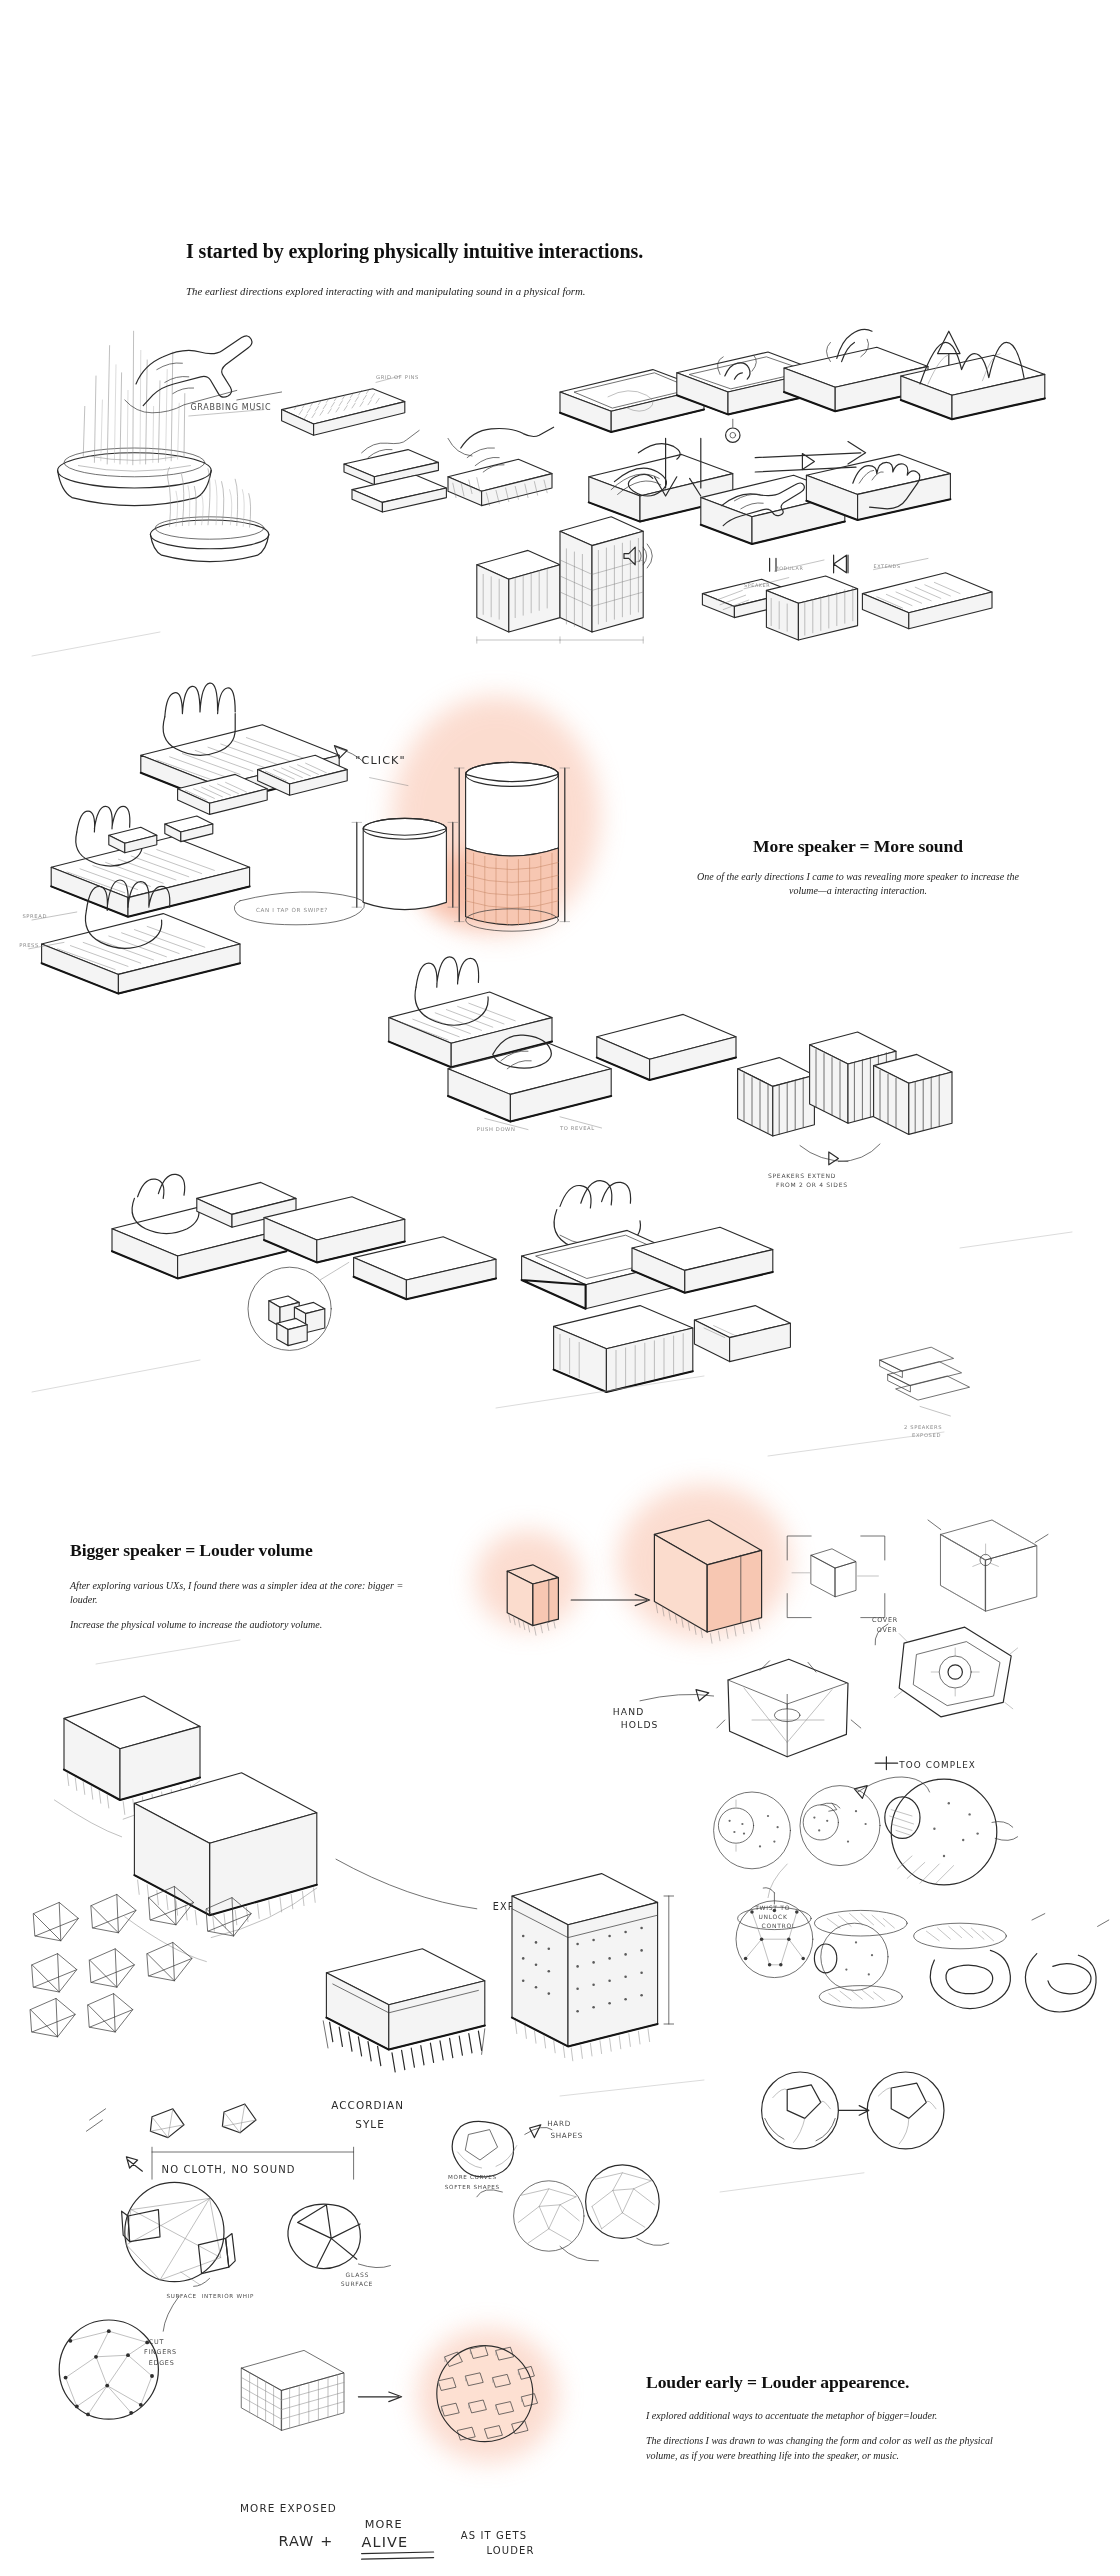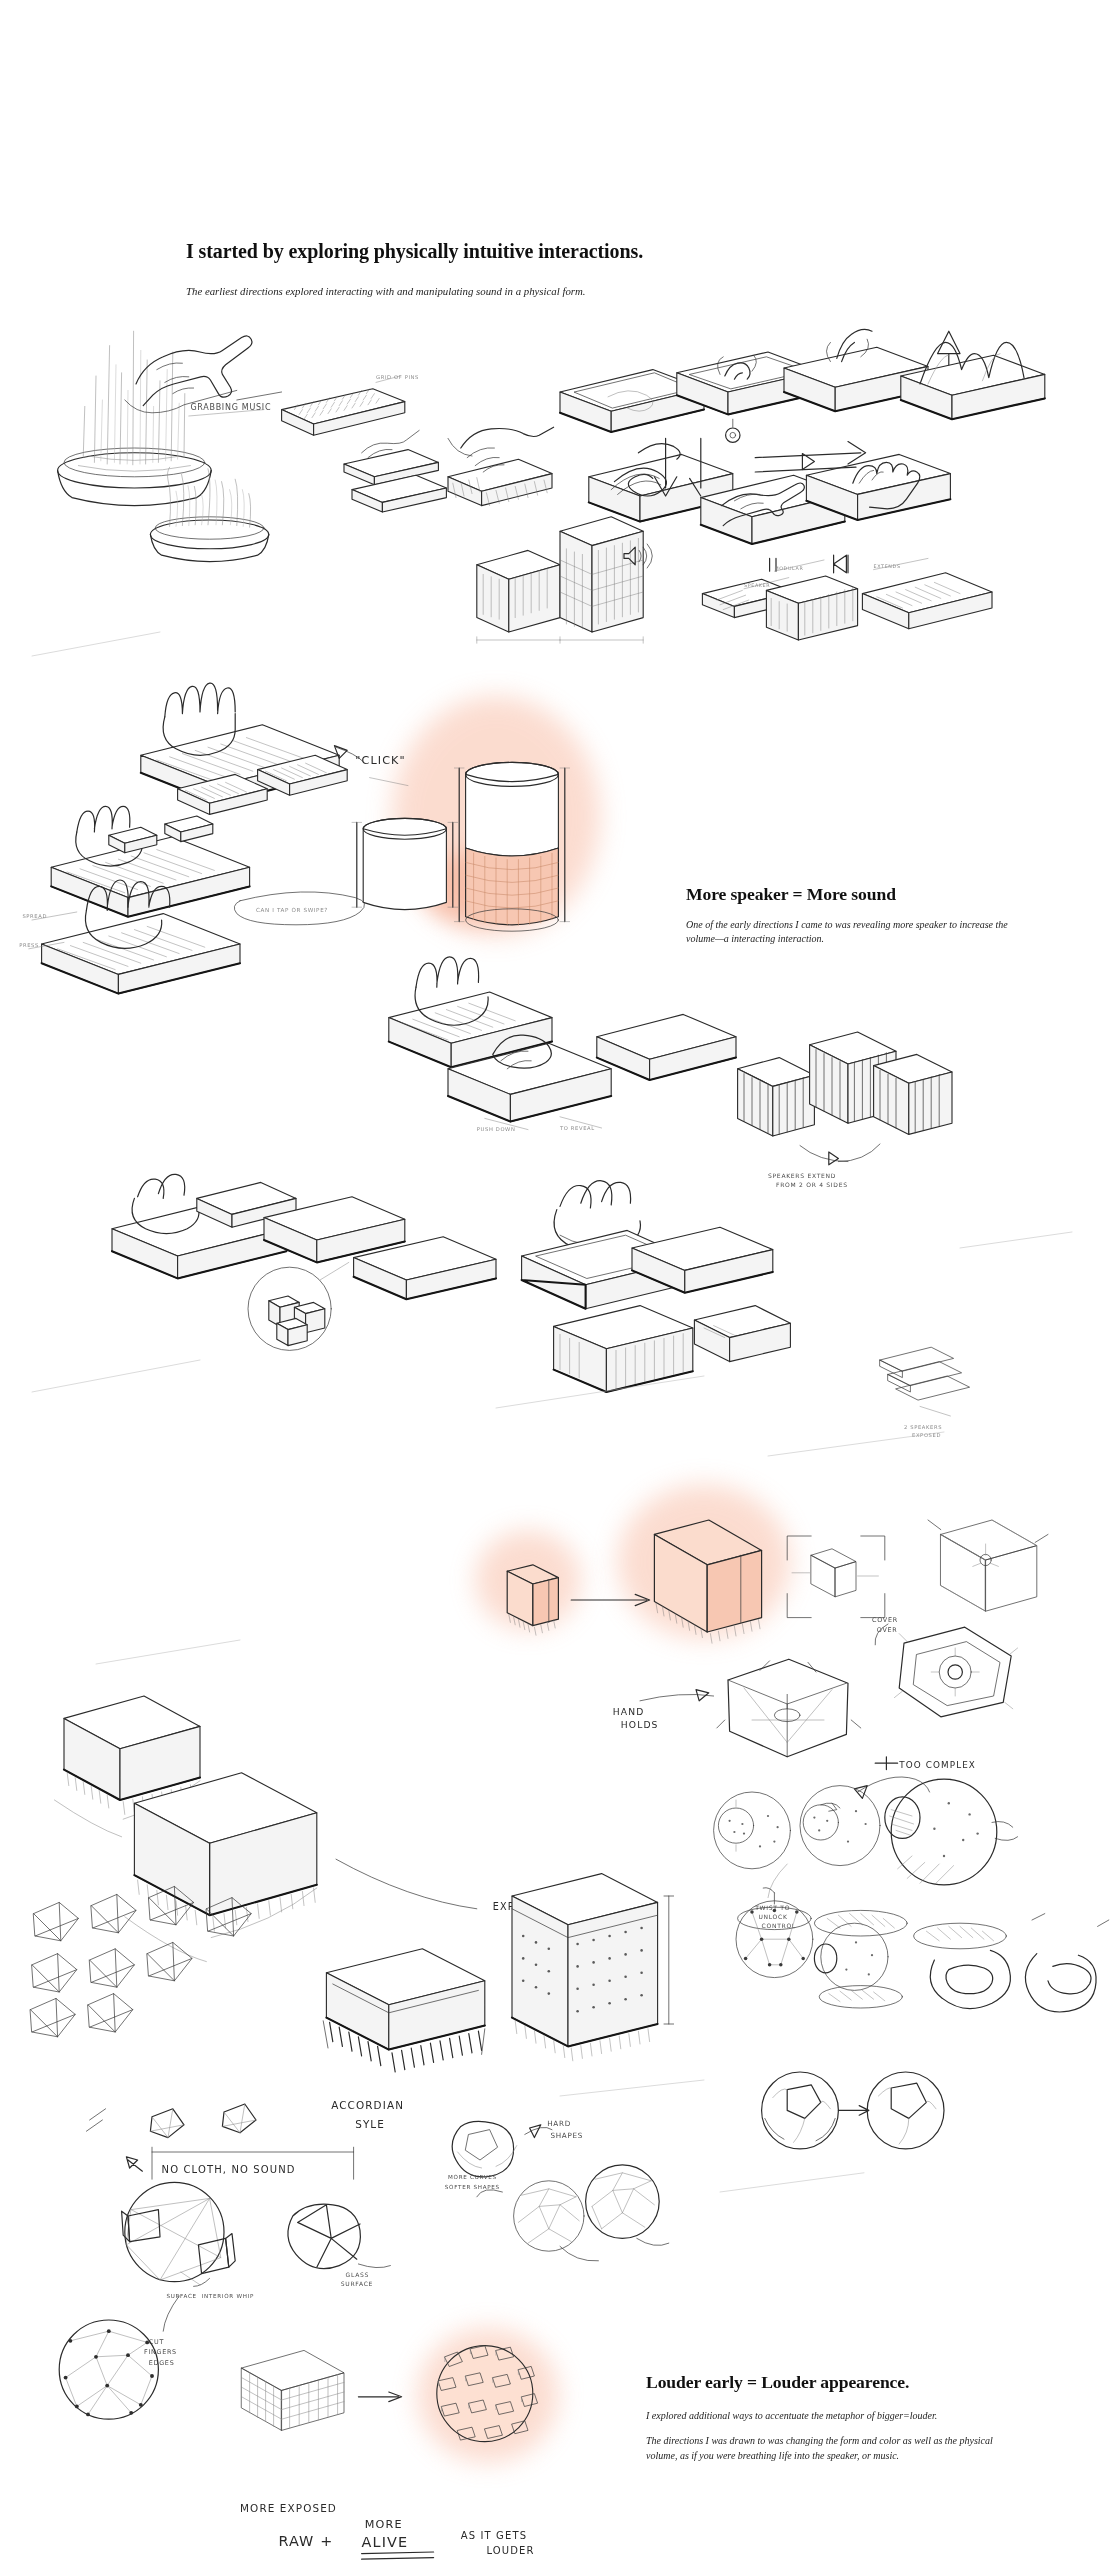--- a/index.html
+++ b/index.html
@@ -40,21 +40,21 @@
     line-height: 1.42;
     margin: 0 0 11.2px 0;
     font-style: italic;
   }
   .tb-body:last-child { margin-bottom: 0; }
 
   #block-intro      { left: 186px; top: 194px;  width: 480px; }
   #block-intro .tb-head { font-size: 20px; margin-bottom: 21px; margin-top: 45px; }
   #block-intro .tb-body { font-size: 10.8px; }
 
-  #block-more       { left: 686px; top: 884px; width: 344px; }
+  #block-more       { left: 686px; top: 836px; width: 344px; text-align: center; }
   #block-more .tb-head { font-size: 17.6px; margin-bottom: 12.8px; }
   #block-more .tb-body { font-size: 10px; }
 
   #block-bigger     { left: 70px;  top: 1540px; width: 352px; }
   #block-bigger .tb-head { font-size: 17.6px; margin-bottom: 17.6px; }
   #block-bigger .tb-body { font-size: 10px; }
 
   #block-louder     { left: 646px; top: 2372px; width: 376px; }
   #block-louder .tb-head { font-size: 17.6px; margin-bottom: 16px; }
   #block-louder .tb-body { font-size: 10px; }
@@ -1008,20 +1008,25 @@
   <div class="textblock" id="block-intro">
     <h2 class="tb-head">I started by exploring physically intuitive interactions.</h2>
     <p class="tb-body">The earliest directions explored interacting with and manipulating sound in a physical form.</p>
   </div>
 
   <div class="textblock" id="block-more">
     <h2 class="tb-head">More speaker = More sound</h2>
     <p class="tb-body">One of the early directions I came to was revealing more speaker to increase the volume—a interacting interaction.</p>
   </div>
 
+  <div class="textblock" id="block-bigger">
+    <h2 class="tb-head">Bigger speaker = Louder volume</h2>
+    <p class="tb-body">After exploring various UXs, I found there was a simpler idea at the core: bigger = louder.</p>
+    <p class="tb-body">Increase the physical volume to increase the audiotory volume.</p>
+  </div>
 
   <div class="textblock" id="block-louder">
     <h2 class="tb-head">Louder early = Louder appearence.</h2>
     <p class="tb-body">I explored additional ways to accentuate the metaphor of bigger=louder.</p>
     <p class="tb-body">The directions I was drawn to was changing the form and color as well as the physical volume, as if you were breathing life into the speaker, or music.</p>
   </div>
 
 </div>
 
 

